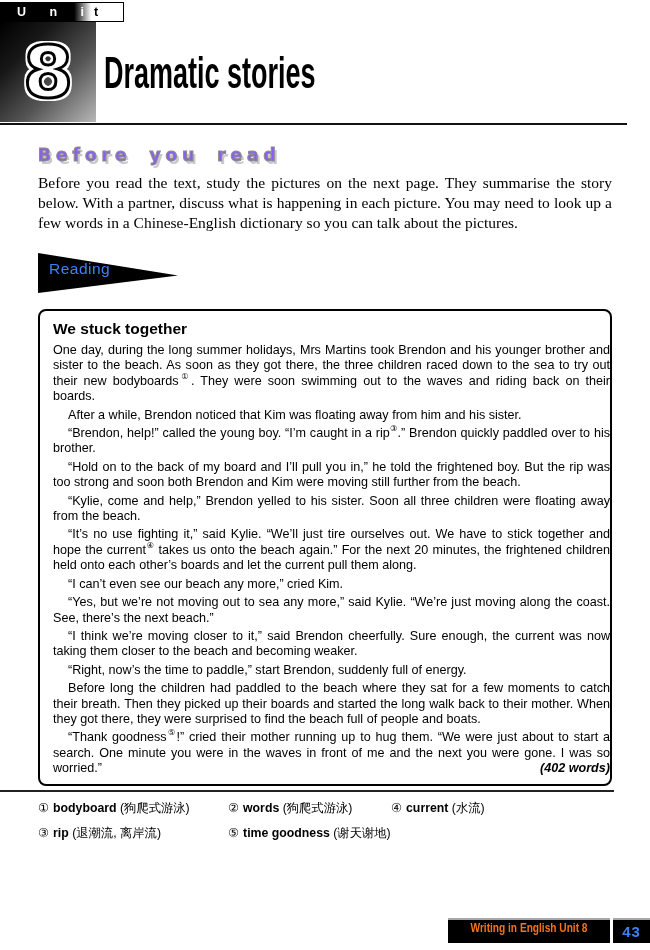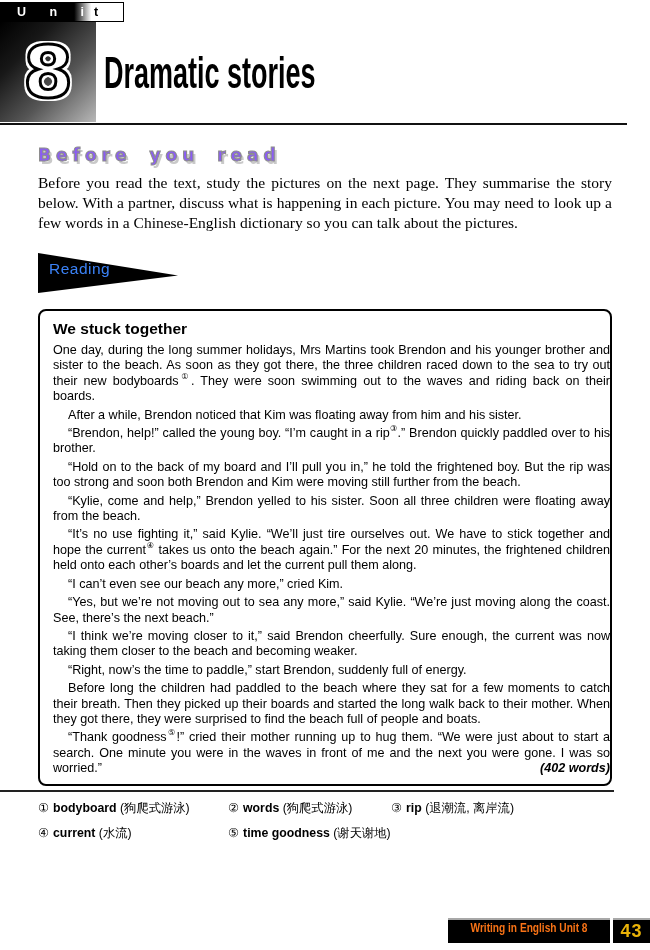--- a/index.html
+++ b/index.html
@@ -57,23 +57,23 @@
   .fn-term{font-weight:bold;margin-top:16px;}
   .fn-cn{font-weight:400;}
 
   
   .footer{position:absolute;right:0;bottom:7px;display:flex;align-items:stretch;height:25px;}
   .footer-label-box{background:#000;border-top:2px solid #a8a8a8;color:#f97316;
                     display:flex;align-items:flex-start;padding:0 6px;}
   .footer-label{font-weight:bold;font-size:13px;white-space:nowrap;
                 transform:scaleX(0.78);transform-origin:center;}
   .footer-gap{width:3px;background:#fff;}
-  .footer-page-box{background:#000;border-top:2px solid #a8a8a8;color:#eab308;width:37px;
+  .footer-page-box{background:#000;border-top:2px solid #a8a8a8;color:#3b82f6;width:37px;
                    display:flex;align-items:center;justify-content:center;
-                   font-size:18px;font-weight:bold;letter-spacing:1px;}
+                   font-size:15px;font-weight:bold;letter-spacing:1px;}
 </style>
 </head>
 <body>
 
 <div class="page">
 
   <div class="header">
     <div class="unit-bar">
       <span class="unit-light">U n i</span>
       <span class="unit-dark">t</span>
@@ -110,22 +110,22 @@
           <p class="story-p">“Thank goodness<sup class="fnref">⑤</sup>!” cried their mother running up to <b>hug</b> them. “We were just about to start a search. One minute you were in the waves in front of me and the next you were gone. I was so worried.”</p>
         </div>
       <div class="word-count">(402 words)</div>
     </div>
   </div>
 
   <div class="fn-separator"></div>
   <div class="footnotes">
       <div class="fn-item"><span class="fn-num">①</span><span class="fn-term">bodyboard </span><span class="fn-cn">(狗爬式游泳)</span></div>
       <div class="fn-item"><span class="fn-num">②</span><span class="fn-term">words </span><span class="fn-cn">(狗爬式游泳)</span></div>
+      <div class="fn-item"><span class="fn-num">④</span><span class="fn-term">current </span><span class="fn-cn">(水流)</span></div>
       <div class="fn-item"><span class="fn-num">③</span><span class="fn-term">rip </span><span class="fn-cn">(退潮流, 离岸流)</span></div>
-      <div class="fn-item"><span class="fn-num">④</span><span class="fn-term">current </span><span class="fn-cn">(水流)</span></div>
       <div class="fn-item"><span class="fn-num">⑤</span><span class="fn-term">time goodness </span><span class="fn-cn">(谢天谢地)</span></div>
     </div>
 
   <div class="footer">
     <div class="footer-label-box">
       <span class="footer-label">Writing in English Unit 8</span>
     </div>
     <div class="footer-gap"></div>
     <div class="footer-page-box">
       <span>43</span>

